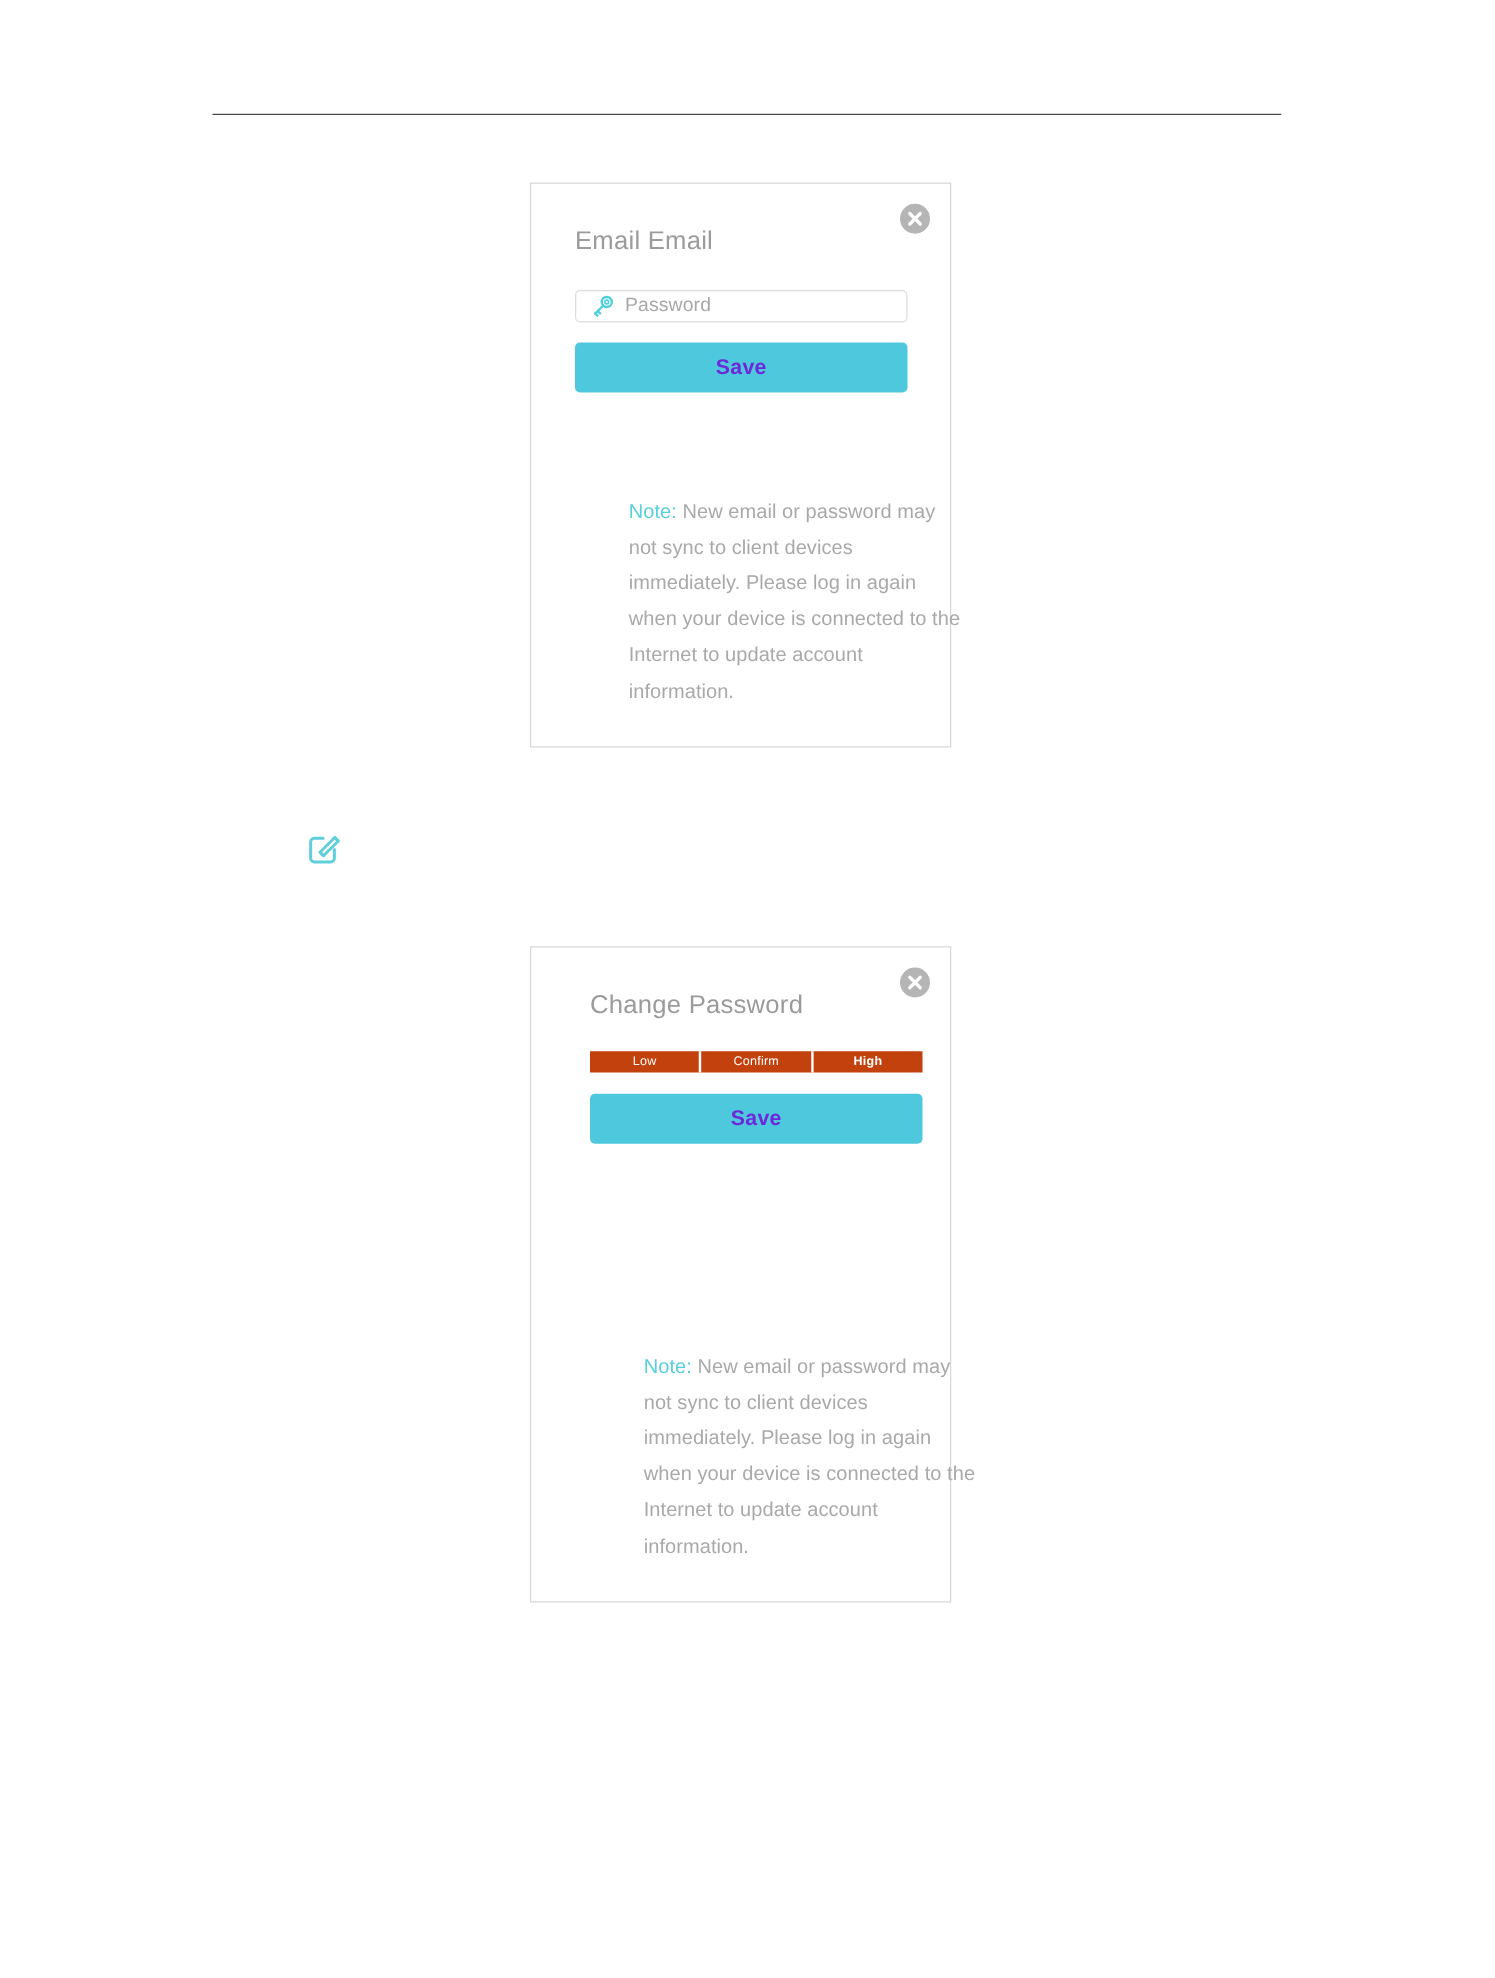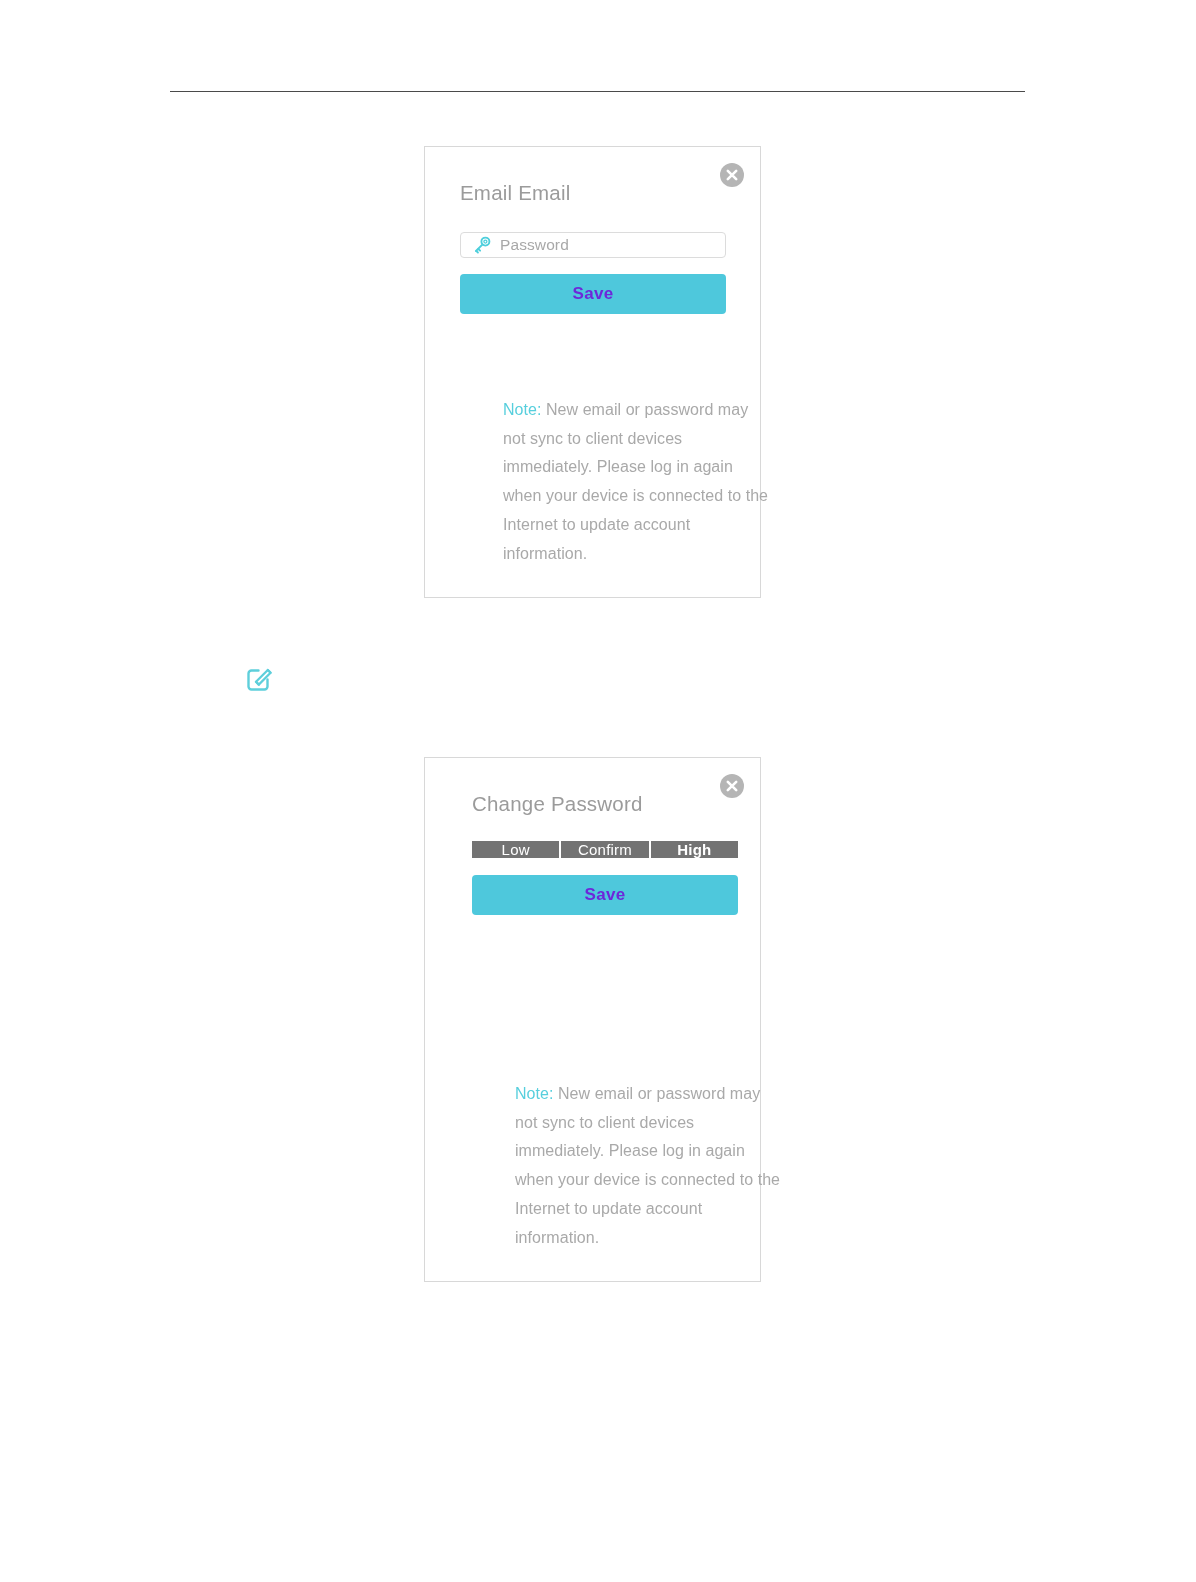--- a/index.html
+++ b/index.html
@@ -121,25 +121,25 @@
   
   .strength-meter {
     width: 266px;
     height: 17px;
     display: flex;
     margin-top: -9px;
     margin-bottom: 17px;
   }
   .strength-seg {
     flex: 1 1 0;
-    background: #737373;
+    background: #c2410c;
     display: flex;
     align-items: center;
     justify-content: center;
-    font-size: 15px;
+    font-size: 10px;
     color: #ffffff;
     letter-spacing: 0.2px;
     border-right: 2px solid #ffffff;
     box-sizing: border-box;
   }
   .strength-seg:last-child { border-right: none; font-weight: bold; }
 
   
   .save-btn {
     width: 266px;

